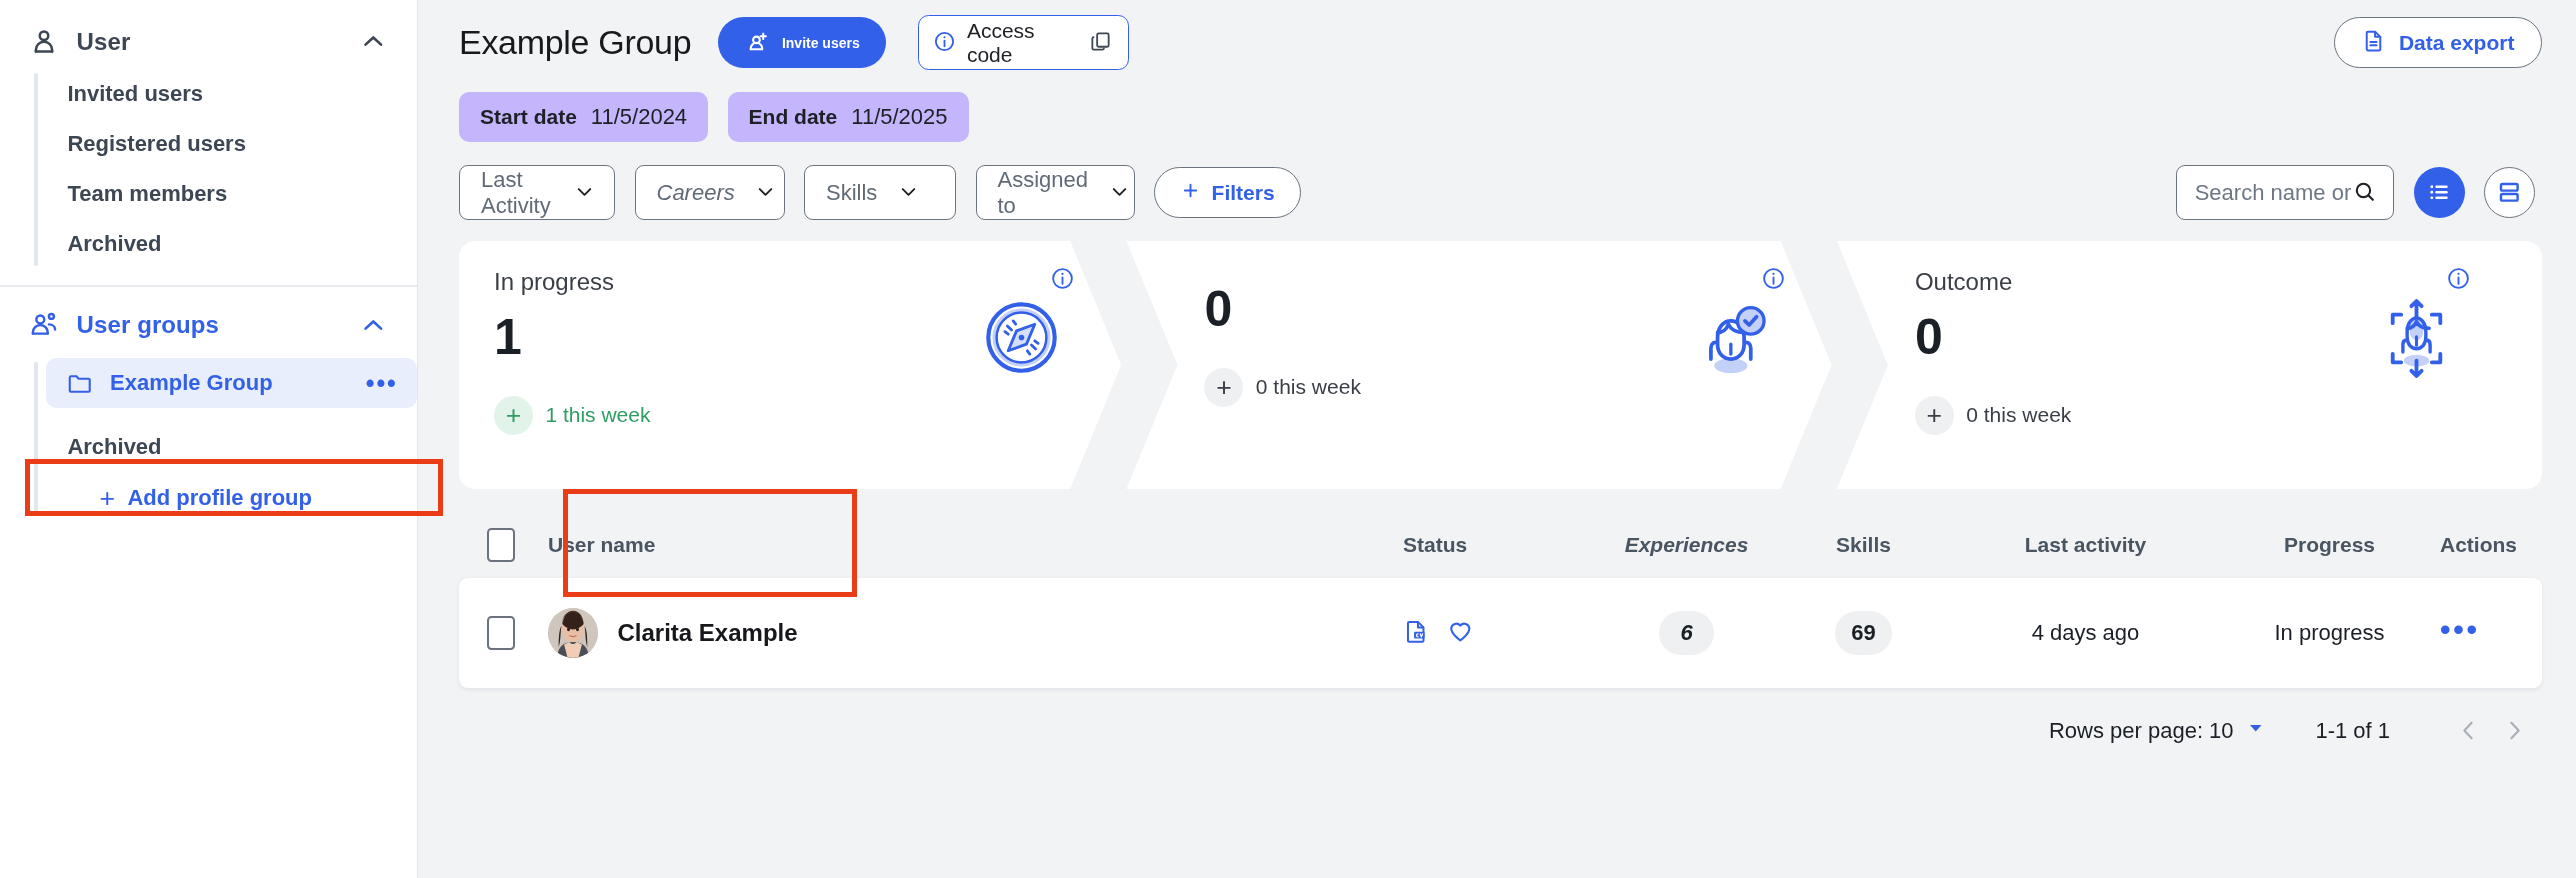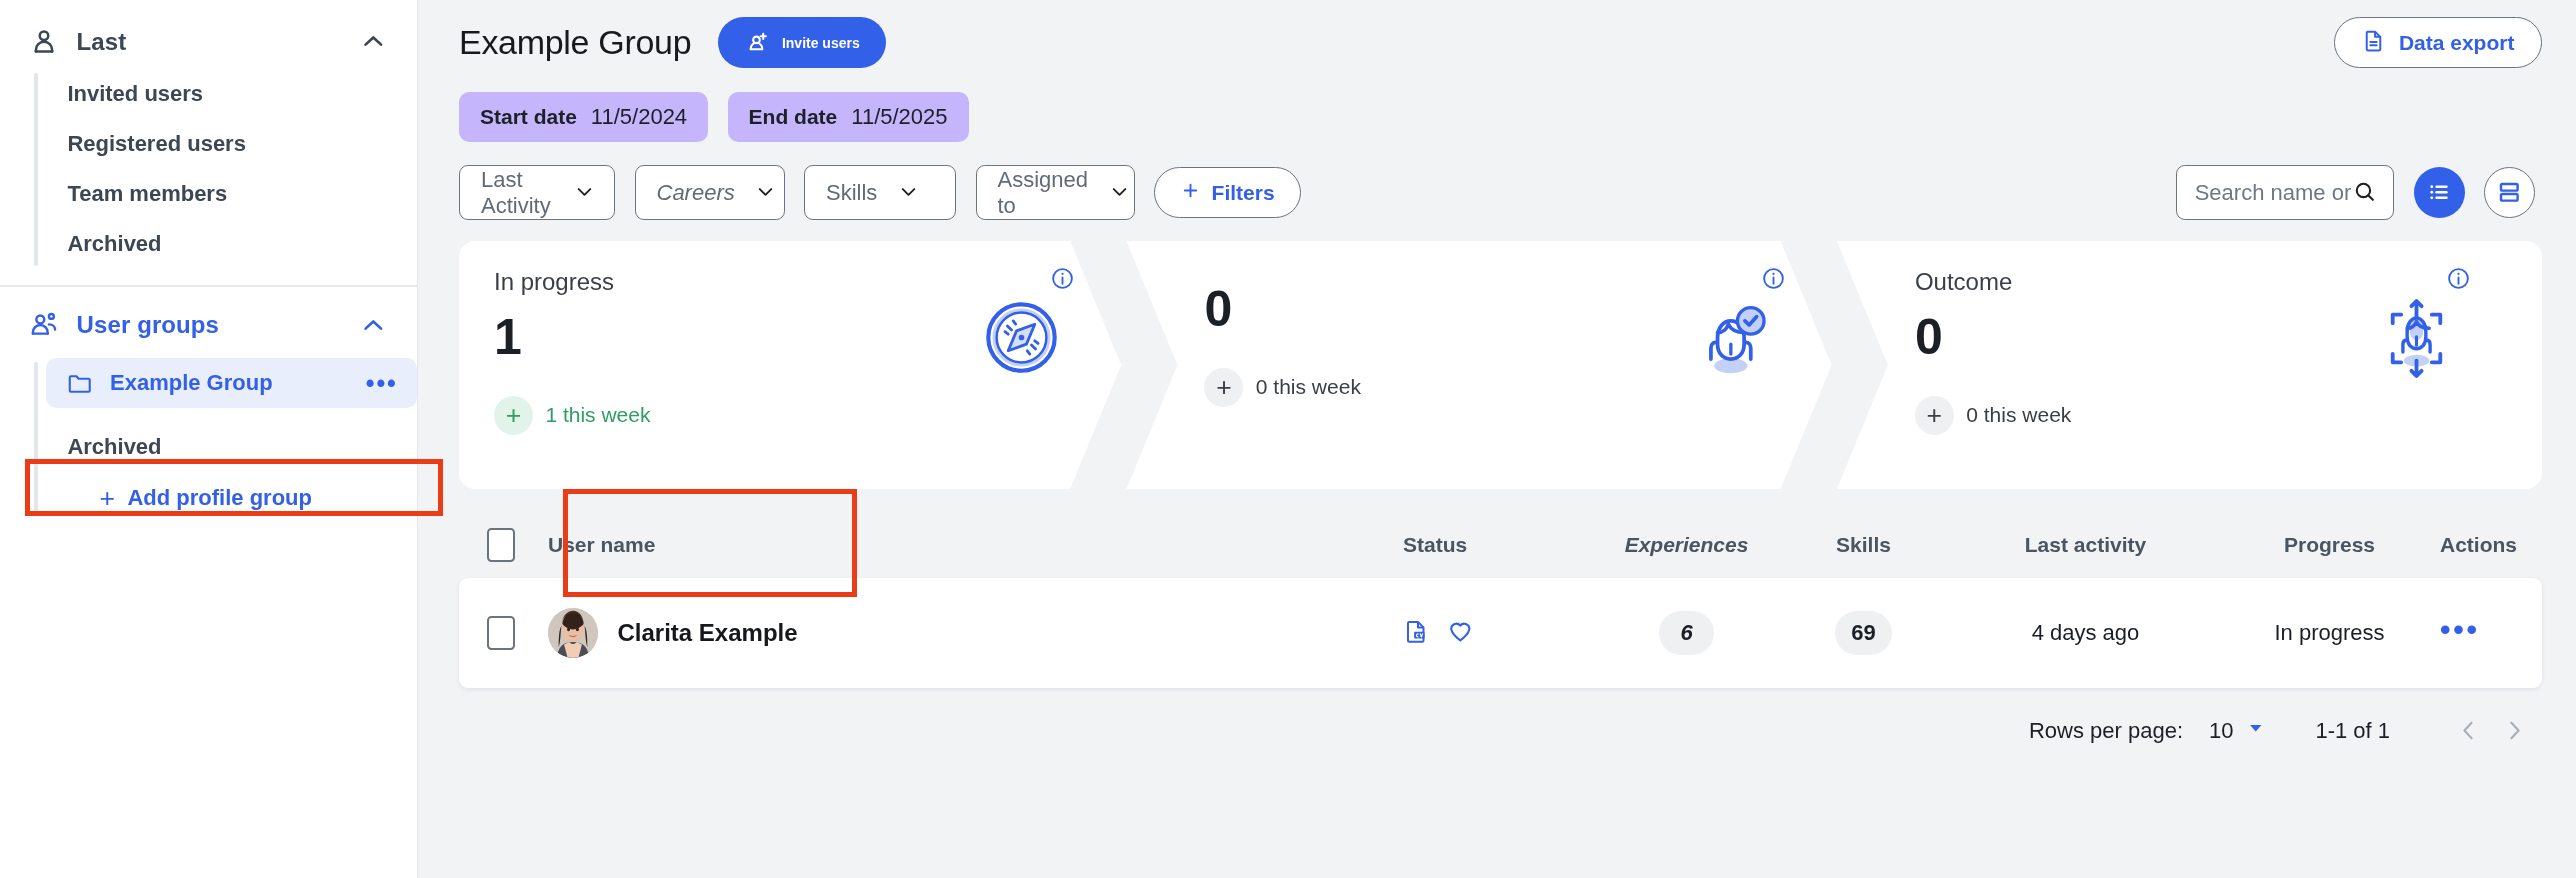--- a/index.html
+++ b/index.html
@@ -238,41 +238,41 @@
   .dots-blue { color: #3360e8; font-size: 30px; font-weight: 900; letter-spacing: 2.7px; line-height: .4; cursor: pointer; }
 
   #redbox-row { left: 104px; top: -23px; width: 294px; height: 108px; background: transparent; }
 
   
   .pager {
     display: flex; align-items: center; justify-content: flex-end;
     gap: 0; padding: 19.5px 39px 0 0;
     font-size: 22px; color: #1b1f26;
   }
-  .pg-label { margin-right: 26px; }
+  .pg-label { margin-right: 6px; }
   .pg-select { display: flex; align-items: center; gap: 12.4px; cursor: pointer; margin-right: 50px; }
   .pg-range { margin-right: 55px; }
   .pg-arrow { width: 46px; height: 46px; display: flex; align-items: center; justify-content: center; cursor: pointer; }
 </style>
 </head>
 <body>
 
 <div class="app">
 
   <aside class="sidebar">
 
     <div class="nav-section-head dark">
       <span class="sec-icon">
         <svg width="30" height="30" viewBox="0 0 24 24" fill="none" stroke="#3d4754" stroke-width="2" stroke-linecap="round">
           <circle cx="12" cy="7" r="3.4"></circle>
           <path d="M5.5 19.5v-1.2a6.5 6.5 0 0113 0v1.2"></path>
           <path d="M5.5 19.5h13"></path>
         </svg>
       </span>
-      <span class="sec-label">Last</span>
+      <span class="sec-label">User</span>
       <span class="chev">
         <svg width="26.6" height="26.6" viewBox="0 0 24 24" fill="none" stroke="#3d4754" stroke-width="2.4" stroke-linecap="round" stroke-linejoin="round">
             <polyline points="5 15 12 8.5 19 15"></polyline>
           </svg>
       </span>
     </div>
 
     <div class="sub-list">
       <div class="sub-item">
         <span class="s-label">Invited users</span>
@@ -342,20 +342,36 @@
           <svg width="25" height="25" viewBox="0 0 24 24" fill="none" stroke="#ffffff" stroke-width="2" stroke-linecap="round">
             <circle cx="11" cy="10.5" r="3.2"></circle>
             <path d="M5.5 19.5v-.8a5.5 5.5 0 0111 0v.8"></path>
             <path d="M5.5 19.5h11"></path>
             <path d="M17.5 4.5v5M15 7h5"></path>
           </svg>
         </span>
         <span>Invite users</span>
       </button>
 
+      <div class="access-box">
+        <span>
+          <svg width="23" height="23" viewBox="0 0 24 24" fill="none" stroke="#3360e8" stroke-width="1.9">
+            <circle cx="12" cy="12" r="9"></circle>
+              <path d="M12 11v6" stroke-linecap="round"></path>
+              <circle cx="12" cy="7.6" r="1.1" fill="#3360e8" stroke="none"></circle>
+          </svg>
+        </span>
+        <span class="ac-label">Access code</span>
+        <span>
+          <svg width="23" height="23" viewBox="0 0 24 24" fill="none" stroke="#3d4754" stroke-width="1.9" stroke-linejoin="round">
+            <rect x="8.5" y="3.5" width="12" height="14" rx="1.6"></rect>
+            <path d="M5.5 7.5h-.5a1.5 1.5 0 00-1.5 1.5v10a1.5 1.5 0 001.5 1.5h9a1.5 1.5 0 001.5-1.5v-.5"></path>
+          </svg>
+        </span>
+      </div>
 
       <button class="btn-export">
         <span>
           <svg width="25" height="25" viewBox="0 0 24 24" fill="none" stroke="#3360e8" stroke-width="1.9" stroke-linejoin="round">
             <path d="M6.5 3.5h7l5 5v12a1 1 0 01-1 1h-11a1 1 0 01-1-1v-16a1 1 0 011-1z"></path>
             <path d="M13.5 3.5v5h5"></path>
             <path d="M9 13.5h6M9 16.5h6" stroke-linecap="round"></path>
           </svg>
         </span>
         <span>Data export</span>

